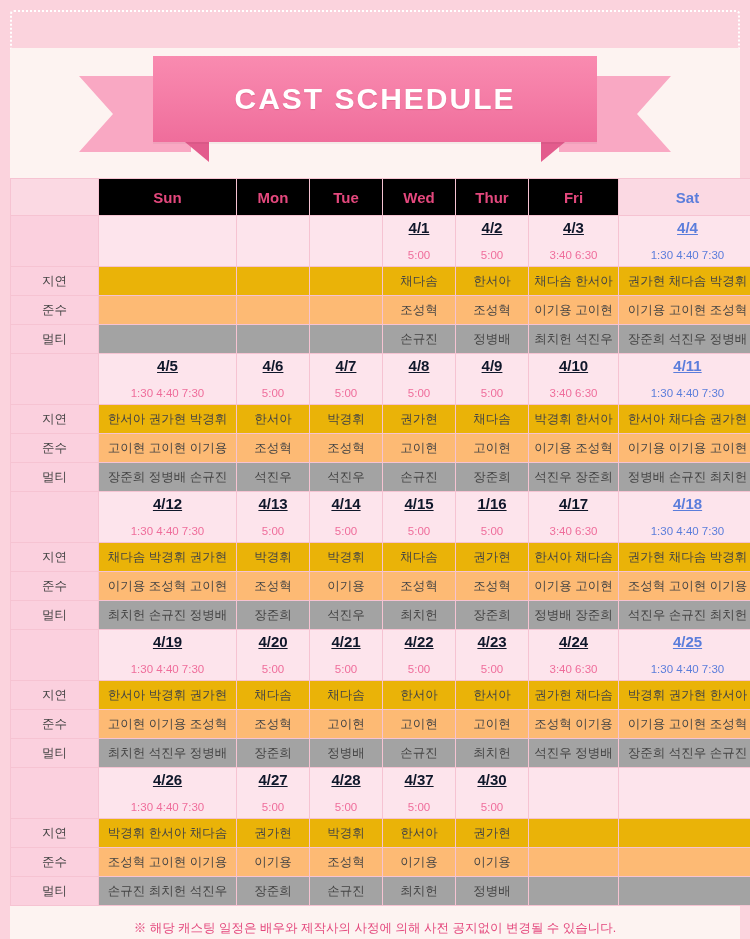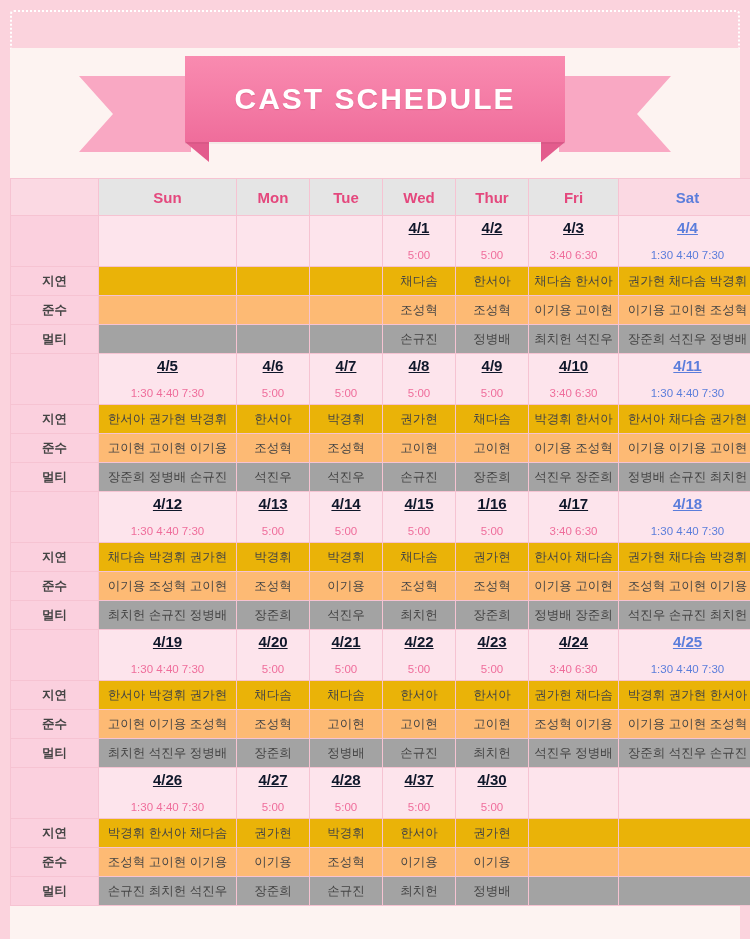--- a/index.html
+++ b/index.html
@@ -44,21 +44,21 @@
   .banner-wrap {
     position: relative;
     height: 130px;
     margin-top: 38px;
   }
   .ribbon {
     position: absolute;
     left: 50%;
     transform: translateX(-50%);
     top: 8px;
-    width: 380px;
+    width: 444px;
     height: 86px;
     background: linear-gradient(180deg, #f98bb0 0%, #f47ba5 55%, #ef6d9b 100%);
     box-shadow: 0 2px 0 rgba(0,0,0,0.04);
     z-index: 3;
     display: flex;
     align-items: center;
     justify-content: center;
   }
   .ribbon-title {
     color: #ffffff;
@@ -122,21 +122,21 @@
   col.c-label { width: 44px; }
   col.c-sun { width: 138px; }
   col.c-day { width: 73px; }
   col.c-wide { width: 90px; }
 
   
   tr.head th {
     height: 36px;
     font-size: 15px;
     font-weight: bold;
-    background: #e5e5e5;
+    background: #000000;
     color: #e4487d;
   }
   tr.head th.sat {
     color: #5b7ddb;
     background: #fbd9e3;
   }
   tr.head th.blank {
     background: #fbd9e3;
   }
 
@@ -174,21 +174,21 @@
   tr.cast td {
     height: 28px;
     font-size: 12.5px;
     color: #444;
   }
   tr.cast.r0 td { background: #eab308; }
   tr.cast.r1 td { background: #fdba74; }
   tr.cast.r2 td { background: #a3a3a3; }
   td.rolelbl {
     font-size: 12px;
-    font-weight: bold;
+    font-weight: normal;
     color: #ef6d9b;
     background: #fbd0de !important;
   }
 
   .footer {
     margin-top: 14px;
     text-align: center;
     font-size: 12.5px;
     color: #e4487d;
   }
@@ -542,14 +542,15 @@
           <td>손규진</td>
           <td>최치헌</td>
           <td>정병배</td>
           <td></td>
           <td></td>
         </tr>
 
       </tbody>
     </table>
 
+    <div class="footer">※ 해당 캐스팅 일정은 배우와 제작사의 사정에 의해 사전 공지없이 변경될 수 있습니다.</div>
   </div>
 </div>
 
 </body></html>

